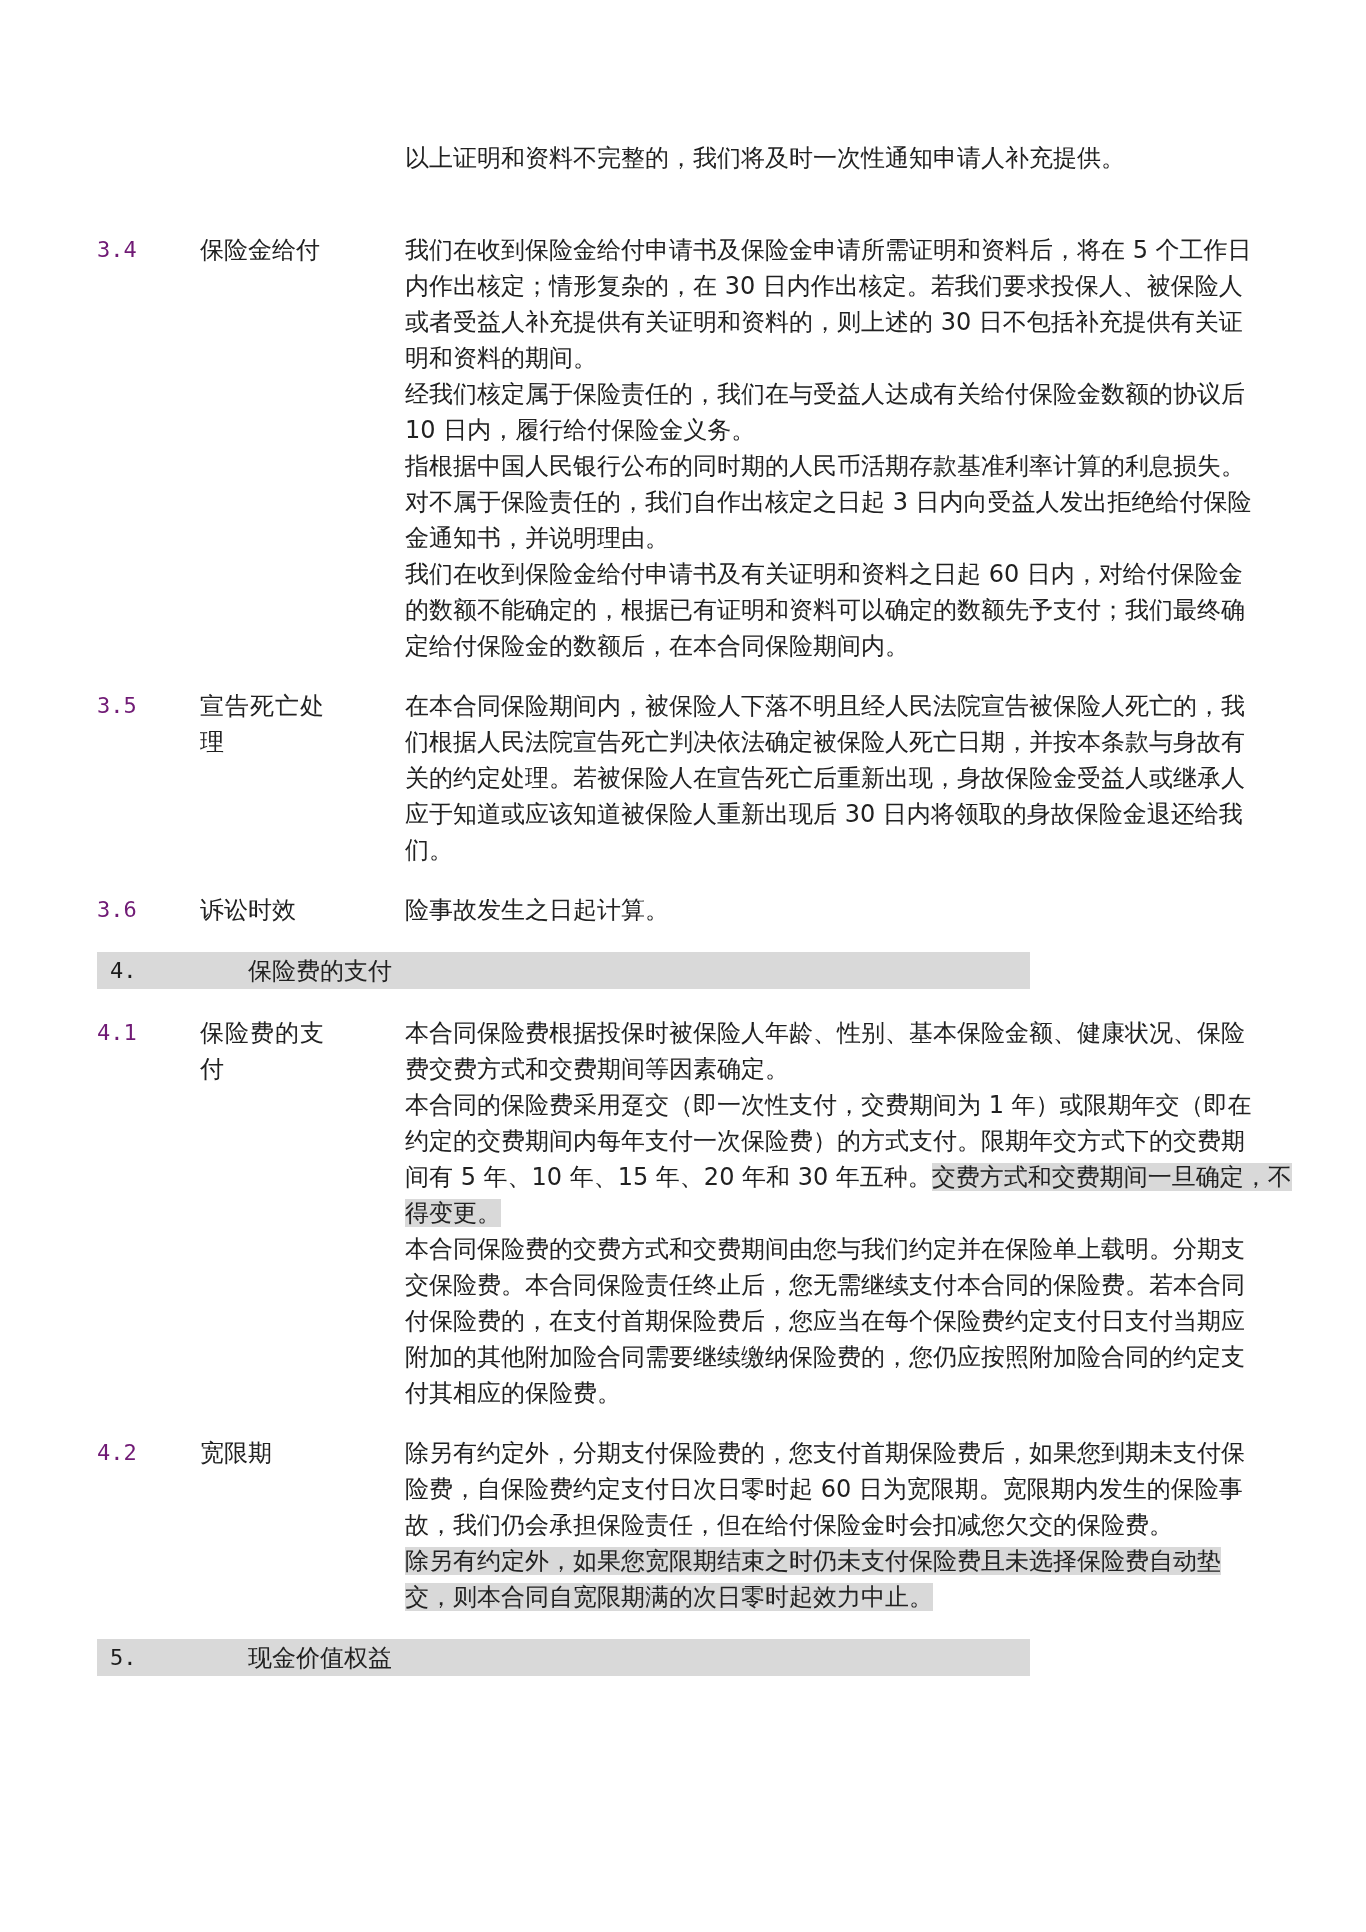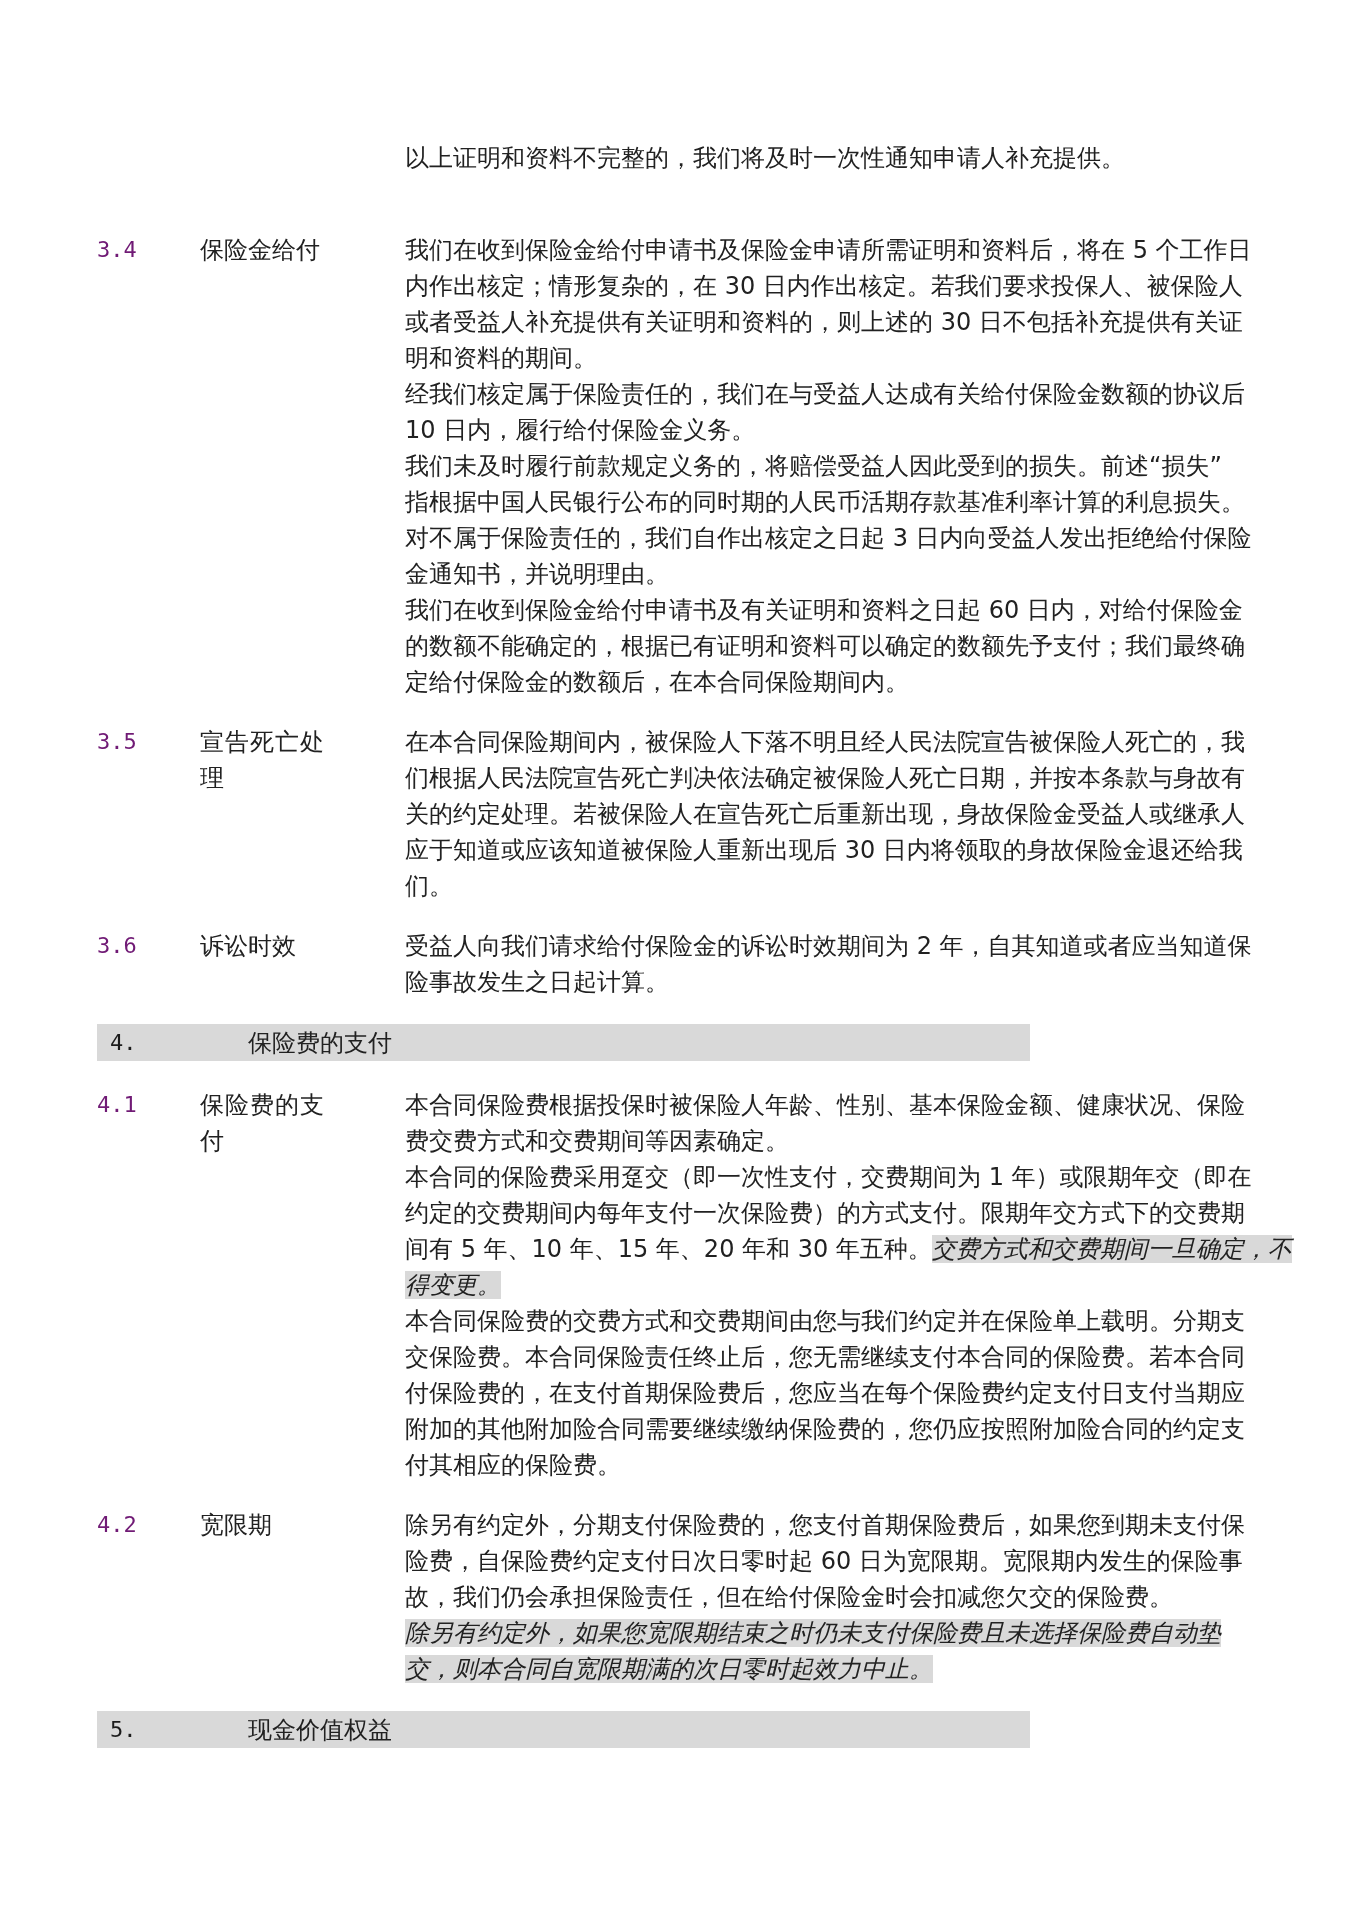--- a/index.html
+++ b/index.html
@@ -40,21 +40,21 @@
     text-align: justify;
   }
   .col-body { flex: 1 1 auto; }
   .line {
     font-size: 24px;
     line-height: 36px;
     height: 36px;
     white-space: nowrap;
     letter-spacing: 0;
   }
-  .hl { background: #d9d9d9; font-style: italic; }
+  .hl { background: #d9d9d9; }
   .section-bar {
     width: 933px;
     height: 37px;
     background: #d9d9d9;
     display: flex;
     align-items: center;
     margin: 4px 0 26px -0px;
   }
   .section-bar .bar-num {
     width: 103px;
@@ -91,21 +91,20 @@
           <div class="col-term">
             <div class="term-inner">保险金给付</div>
           </div>
           <div class="col-body">
             <div class="line"><span>我们在收到保险金给付申请书及保险金申请所需证明和资料后，将在 5 个工作日</span></div>
             <div class="line"><span>内作出核定；情形复杂的，在 30 日内作出核定。若我们要求投保人、被保险人</span></div>
             <div class="line"><span>或者受益人补充提供有关证明和资料的，则上述的 30 日不包括补充提供有关证</span></div>
             <div class="line"><span>明和资料的期间。</span></div>
             <div class="line"><span>经我们核定属于保险责任的，我们在与受益人达成有关给付保险金数额的协议后</span></div>
             <div class="line"><span>10 日内，履行给付保险金义务。</span></div>
-            <div class="line"><span>我们未及时履行前款规定义务的，将赔偿受益人因此受到的损失。前述“损失”</span></div>
             <div class="line"><span>指根据中国人民银行公布的同时期的人民币活期存款基准利率计算的利息损失。</span></div>
             <div class="line"><span>对不属于保险责任的，我们自作出核定之日起 3 日内向受益人发出拒绝给付保险</span></div>
             <div class="line"><span>金通知书，并说明理由。</span></div>
             <div class="line"><span>我们在收到保险金给付申请书及有关证明和资料之日起 60 日内，对给付保险金</span></div>
             <div class="line"><span>的数额不能确定的，根据已有证明和资料可以确定的数额先予支付；我们最终确</span></div>
             <div class="line"><span>定给付保险金的数额后，在本合同保险期间内。</span></div>
           </div>
         </div>
       </div>
       <div class="block">
@@ -123,21 +122,20 @@
           </div>
         </div>
       </div>
       <div class="block">
         <div class="row">
           <div class="col-num">3.6</div>
           <div class="col-term">
             <div class="term-inner">诉讼时效</div>
           </div>
           <div class="col-body">
-            <div class="line"><span>受益人向我们请求给付保险金的诉讼时效期间为 2 年，自其知道或者应当知道保</span></div>
             <div class="line"><span>险事故发生之日起计算。</span></div>
           </div>
         </div>
       </div>
       <div class="section-bar">
         <span class="bar-num">4.</span>
         <span class="bar-title">保险费的支付</span>
       </div>
       <div class="block">
         <div class="row">

